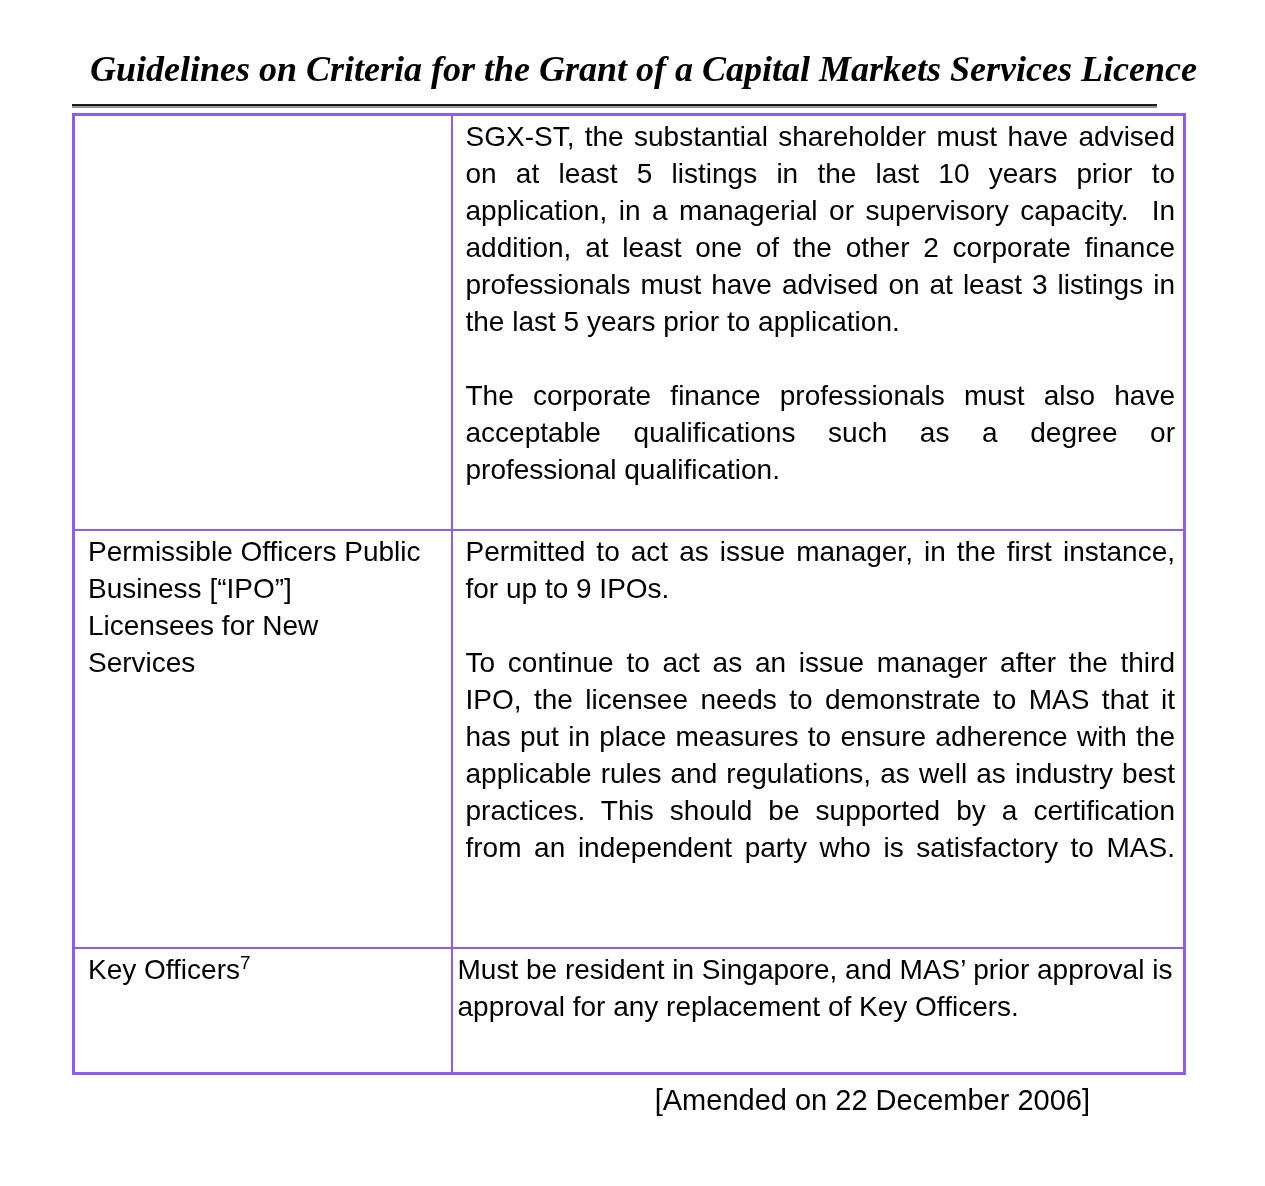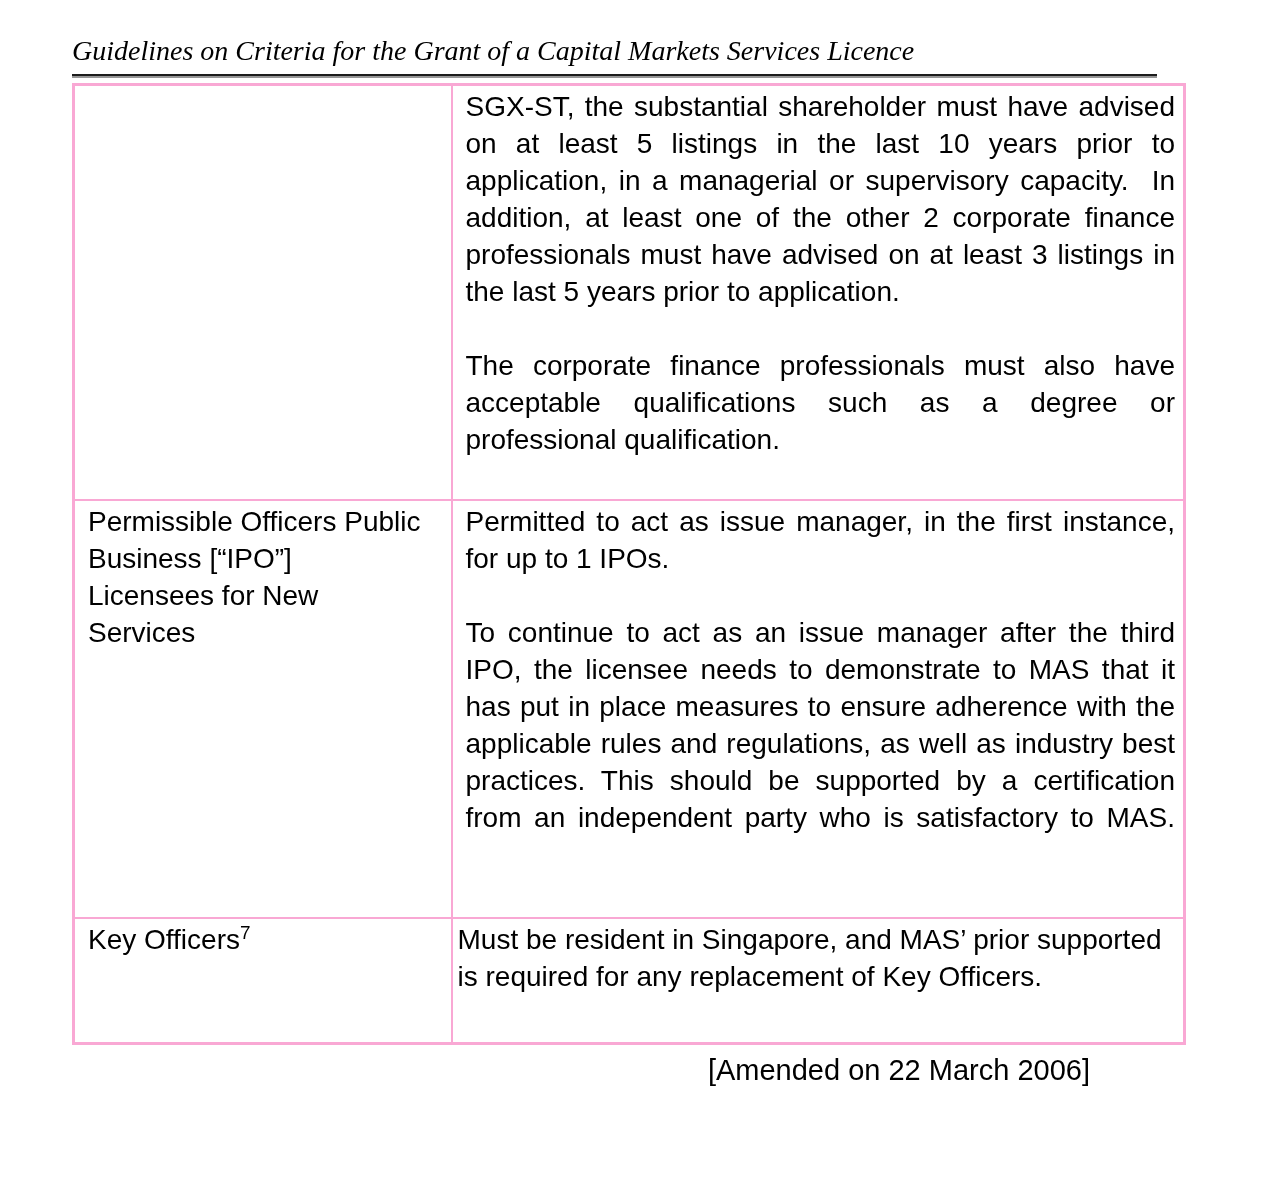--- a/index.html
+++ b/index.html
@@ -13,43 +13,43 @@
     height: 1186px;
     font-family: "Liberation Sans", "DejaVu Sans", sans-serif;
     overflow: hidden;
   }
   .page {
     padding: 34px 0 0 72px;
   }
   .doc-title {
     font-family: "Liberation Serif", "DejaVu Serif", serif;
     font-style: italic;
-    font-weight: normal;
-    font-size: 28px;
+    font-weight: bold;
+    font-size: 36px;
     line-height: 34px;
-    margin: 0;
+    margin: 18px;
     width: 1090px;
     white-space: nowrap;
   }
   .title-rule {
     width: 1085px;
     height: 4px;
     margin-top: 6px;
     background: linear-gradient(to bottom, #1c1c1c 0, #1c1c1c 2px, #969696 2px, #969696 4px);
   }
   table.criteria {
     border-collapse: collapse;
     table-layout: fixed;
     width: 1111px;
     margin-top: 5px;
     font-size: 28px;
     line-height: 37px;
   }
   table.criteria, table.criteria tr, table.criteria td {
-    border: 2px solid #f9a8d4;
+    border: 2px solid #8b5cf6;
   }
   table.criteria {
     border-width: 3px;
   }
   table.criteria td {
     vertical-align: top;
     padding: 2px 8px 3px 13px;
   }
   td.content-cell {
     padding-left: 12px;
@@ -114,33 +114,33 @@
       </tr>
 
       <tr class="row-h-1">
         <td class="label-cell">
           <div class="label-line">Permissible Officers Public</div>
           <div class="label-line">Business [“IPO”]</div>
           <div class="label-line">Licensees for New</div>
           <div class="label-line">Services</div>
         </td>
         <td class="content-cell">
-          <p class="just">Permitted to act as issue manager, in the first instance, for up to 1 IPOs.</p>
+          <p class="just">Permitted to act as issue manager, in the first instance, for up to 9 IPOs.</p>
           <p class="just force-last">To continue to act as an issue manager after the third IPO, the licensee needs to demonstrate to MAS that it has put in place measures to ensure adherence with the applicable rules and regulations, as well as industry best practices. This should be supported by a certification from an independent party who is satisfactory to MAS.</p>
         </td>
       </tr>
 
       <tr class="row-h-2">
         <td class="label-cell">
           <span>Key Officers</span><sup class="footnote">7</sup>
         </td>
         <td class="content-cell tight">
-          <p>Must be resident in Singapore, and MAS’ prior supported is required for any replacement of Key Officers.</p>
+          <p>Must be resident in Singapore, and MAS’ prior approval is approval for any replacement of Key Officers.</p>
         </td>
       </tr>
 
 
     </tbody>
   </table>
 
-  <div class="amended">[Amended on 22 March 2006]</div>
+  <div class="amended">[Amended on 22 December 2006]</div>
 
 </div>
 
 </body></html>

